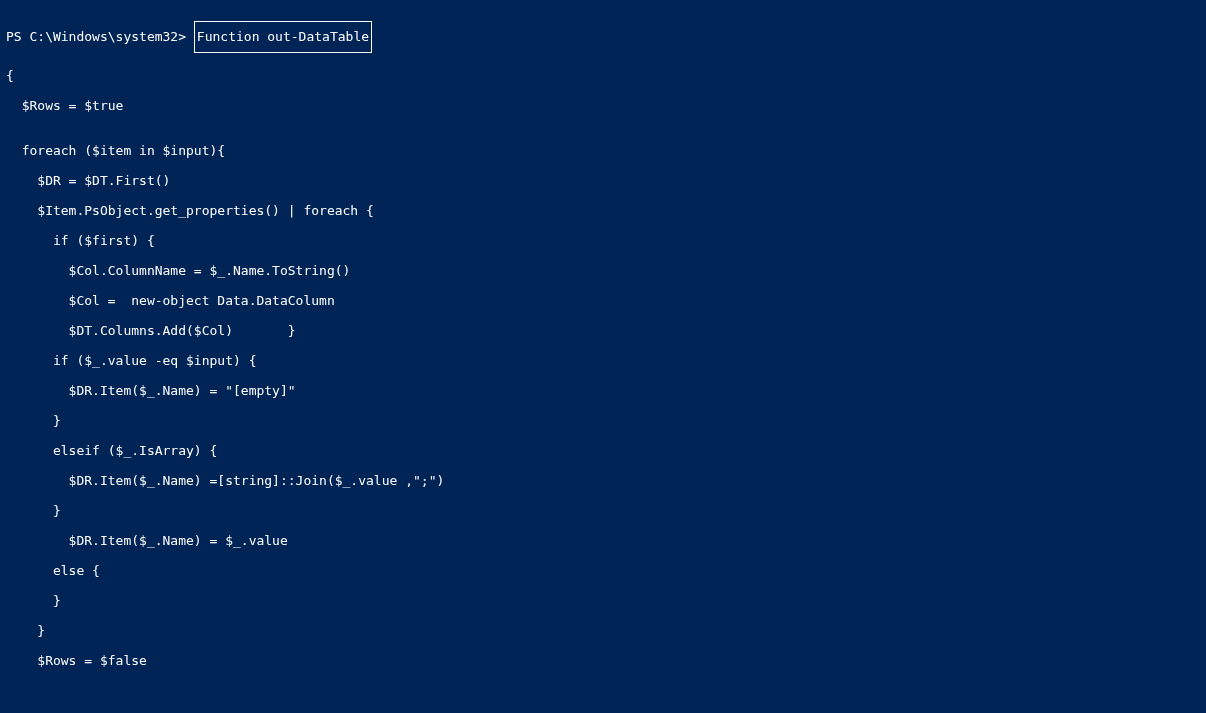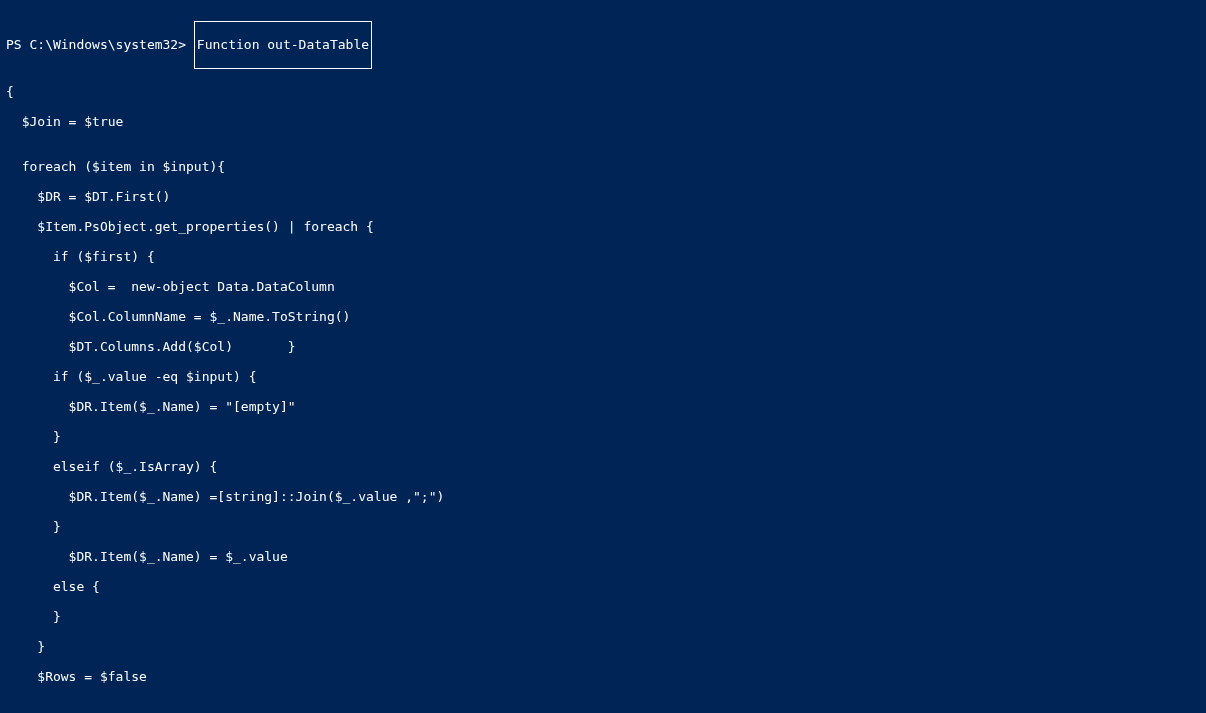--- a/index.html
+++ b/index.html
@@ -16,39 +16,39 @@
   }
   .terminal {
     padding: 6px 6px 0 6px;
     white-space: pre;
   }
   .prompt-line {
     margin-bottom: 0;
   }
   .hl {
     border: 1px solid #ffffff;
-    padding: 16px 2px;
+    padding: 8px 2px;
     display: inline-block;
     line-height: 14px;
   }
 </style>
 </head>
 <body>
 
 <div class="terminal">
 <div class="prompt-line"><span>PS C:\Windows\system32&gt;</span> <span class="hl">Function out-DataTable</span></div>
 <div>{</div>
-<div>  $Join = $true</div>
+<div>  $Rows = $true</div>
 <div></div>
 <div>  foreach ($item in $input){</div>
 <div>    $DR = $DT.First()</div>
 <div>    $Item.PsObject.get_properties() | foreach {</div>
 <div>      if ($first) {</div>
+<div>        $Col.ColumnName = $_.Name.ToString()</div>
 <div>        $Col =  new-object Data.DataColumn</div>
-<div>        $Col.ColumnName = $_.Name.ToString()</div>
 <div>        $DT.Columns.Add($Col)       }</div>
 <div>      if ($_.value -eq $input) {</div>
 <div>        $DR.Item($_.Name) = "[empty]"</div>
 <div>      }</div>
 <div>      elseif ($_.IsArray) {</div>
 <div>        $DR.Item($_.Name) =[string]::Join($_.value ,";")</div>
 <div>      }</div>
 <div>        $DR.Item($_.Name) = $_.value</div>
 <div>      else {</div>
 <div>      }</div>

